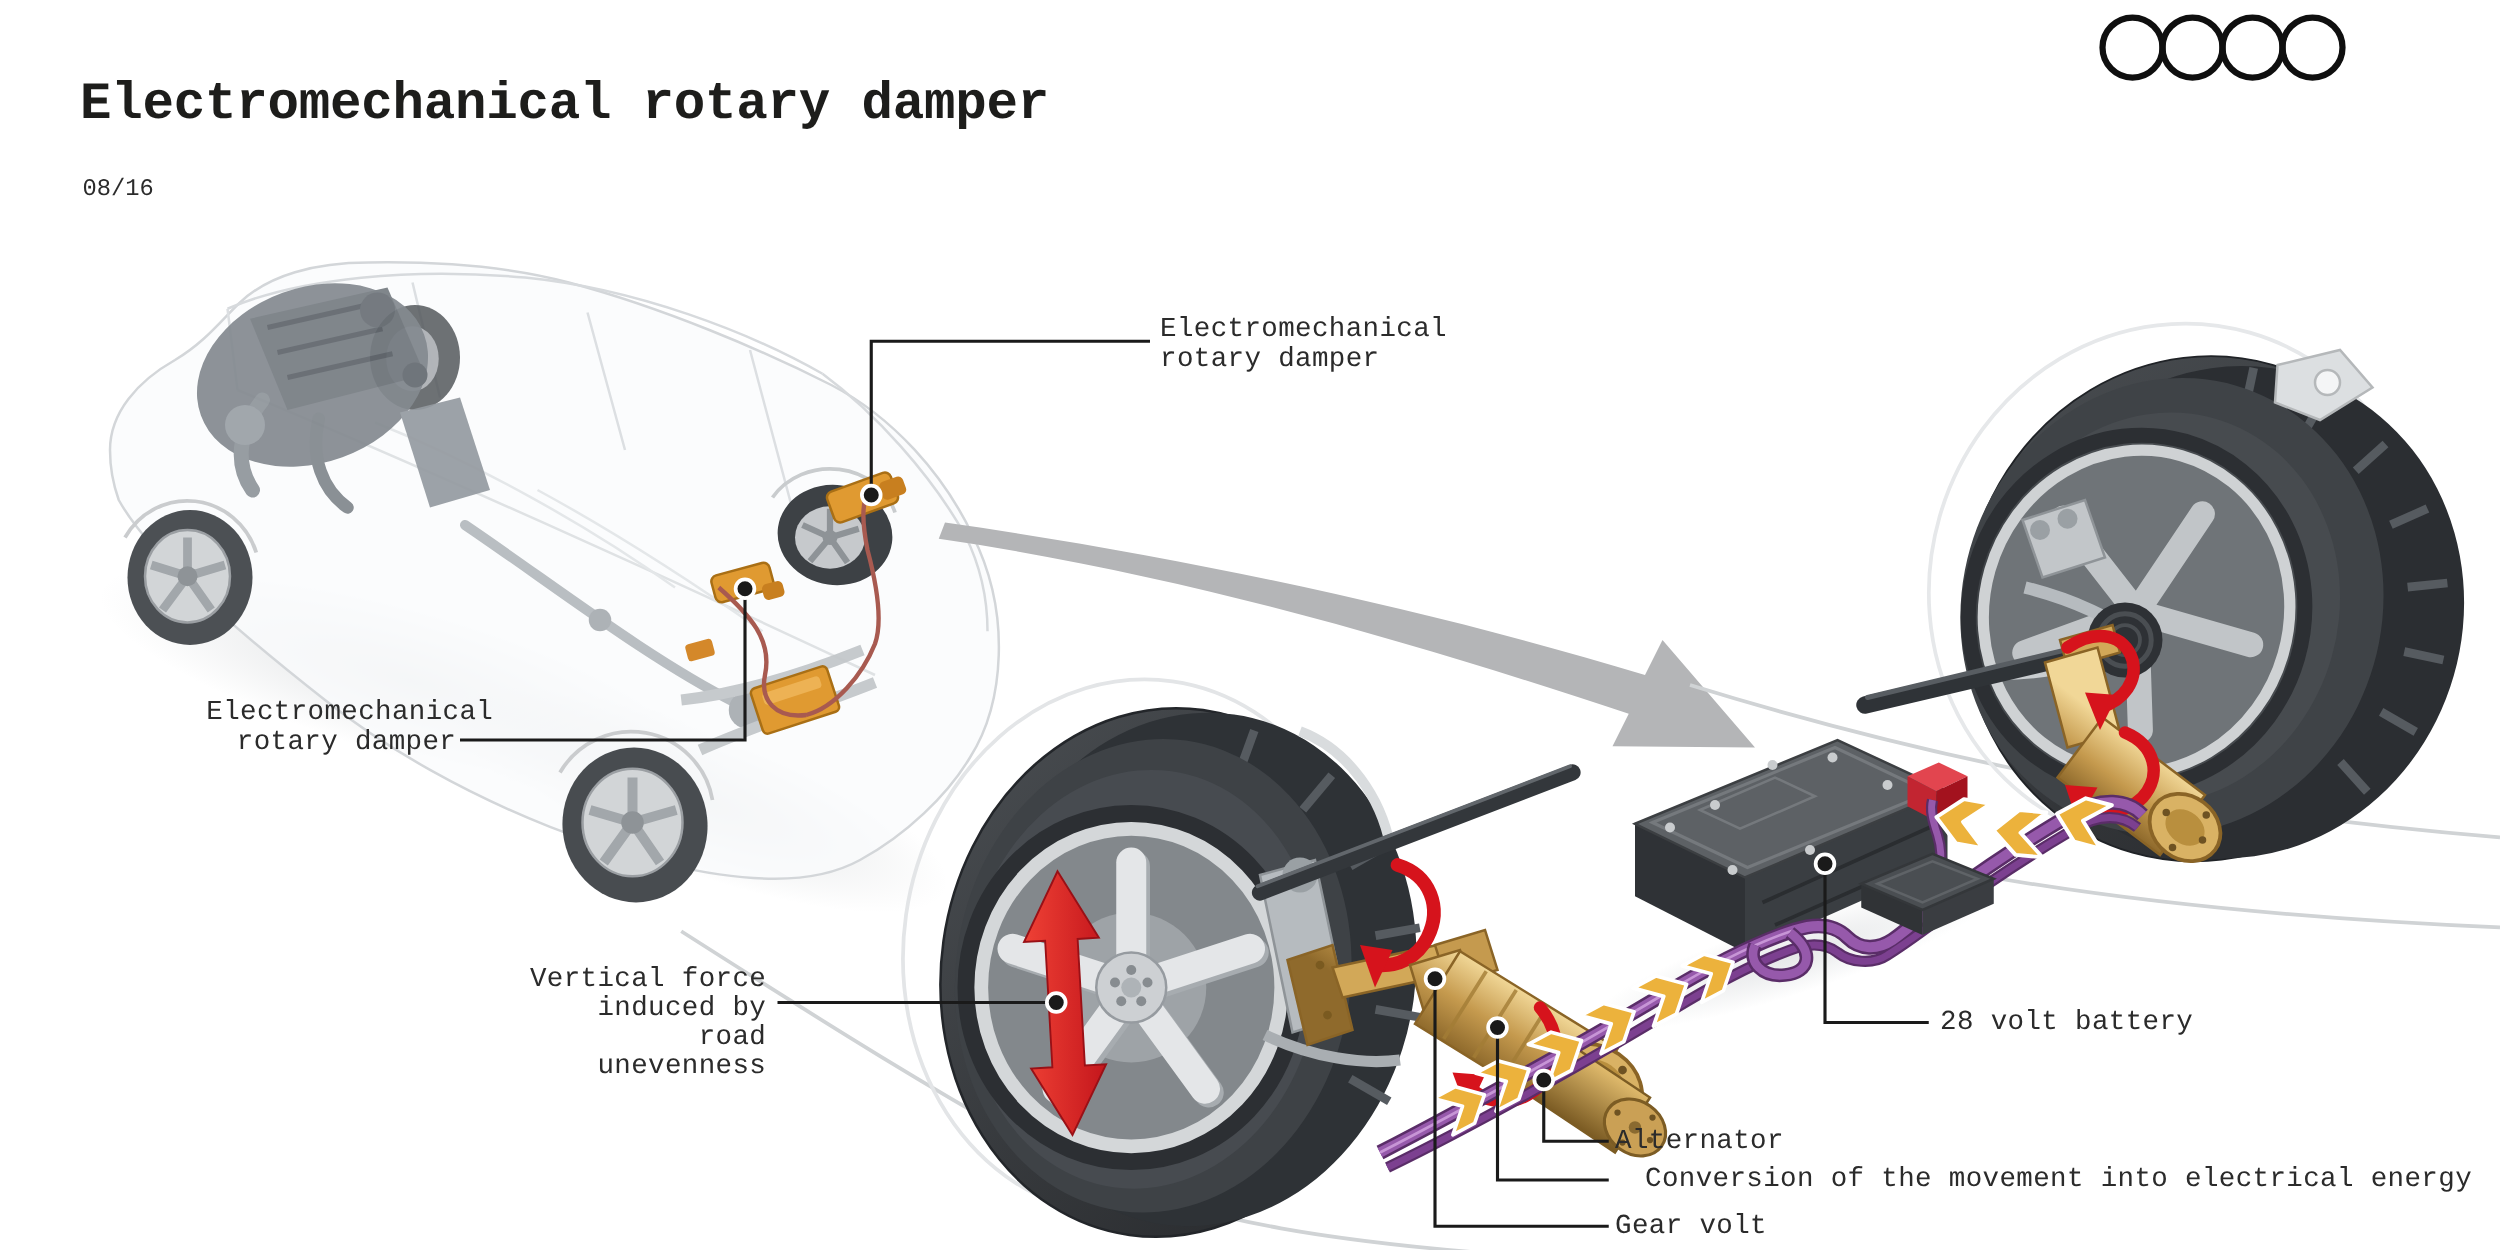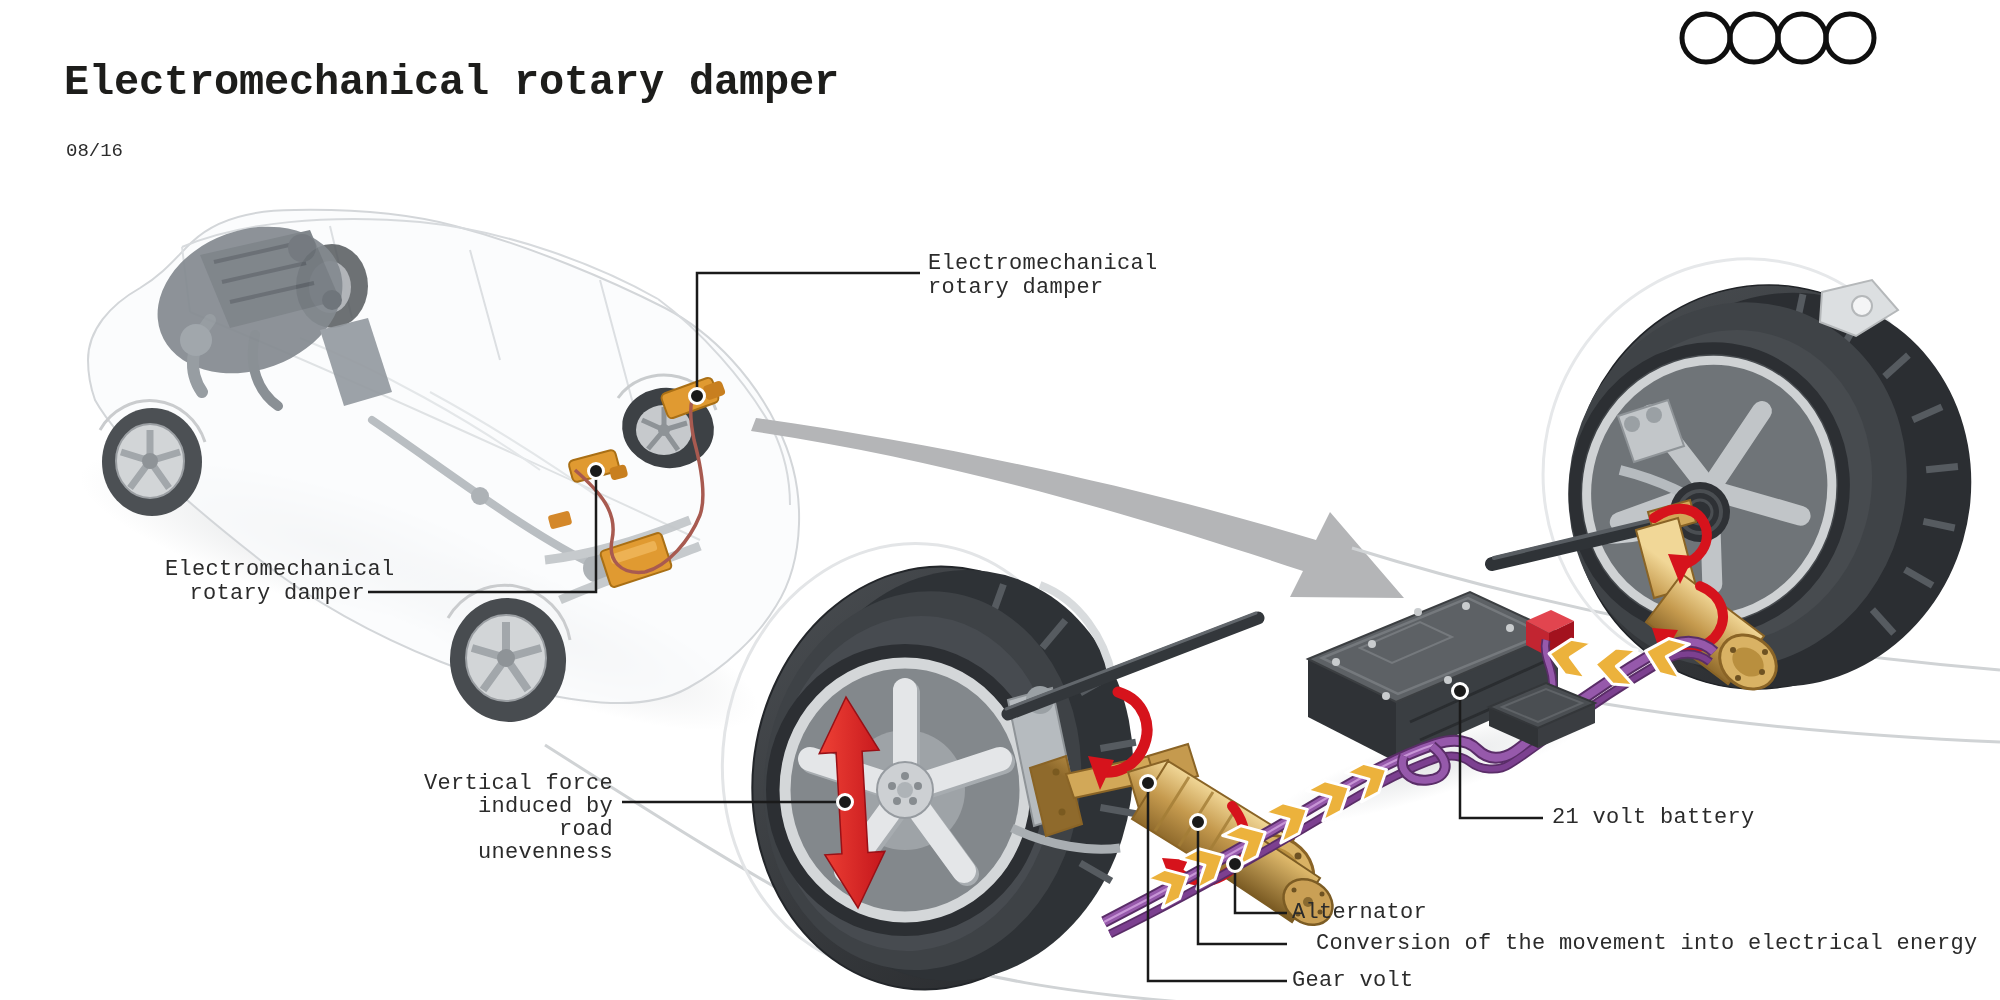--- a/index.html
+++ b/index.html
@@ -345,17 +345,17 @@
 <div class="title">Electromechanical rotary damper</div>
 <div class="date">08/16</div>
 
 <div class="lbl" style="left:928px;top:252px;">Electromechanical
 rotary damper</div>
 <div class="lbl right" style="left:165px;top:558px;width:200px;">Electromechanical
 rotary damper</div>
 <div class="lbl right" style="left:413px;top:760px;width:200px;line-height:23px;margin-top:12px;">Vertical force
 induced by road
 unevenness</div>
-<div class="lbl" style="left:1552px;top:806px;">21 volt battery</div>
+<div class="lbl" style="left:1552px;top:806px;">28 volt battery</div>
 <div class="lbl" style="left:1292px;top:901px;">Alternator</div>
 <div class="lbl" style="left:1292px;top:932px;margin-left:24px;">Conversion of the movement into electrical energy</div>
 <div class="lbl" style="left:1292px;top:969px;">Gear volt</div>
 </div>
 
 </body></html>

